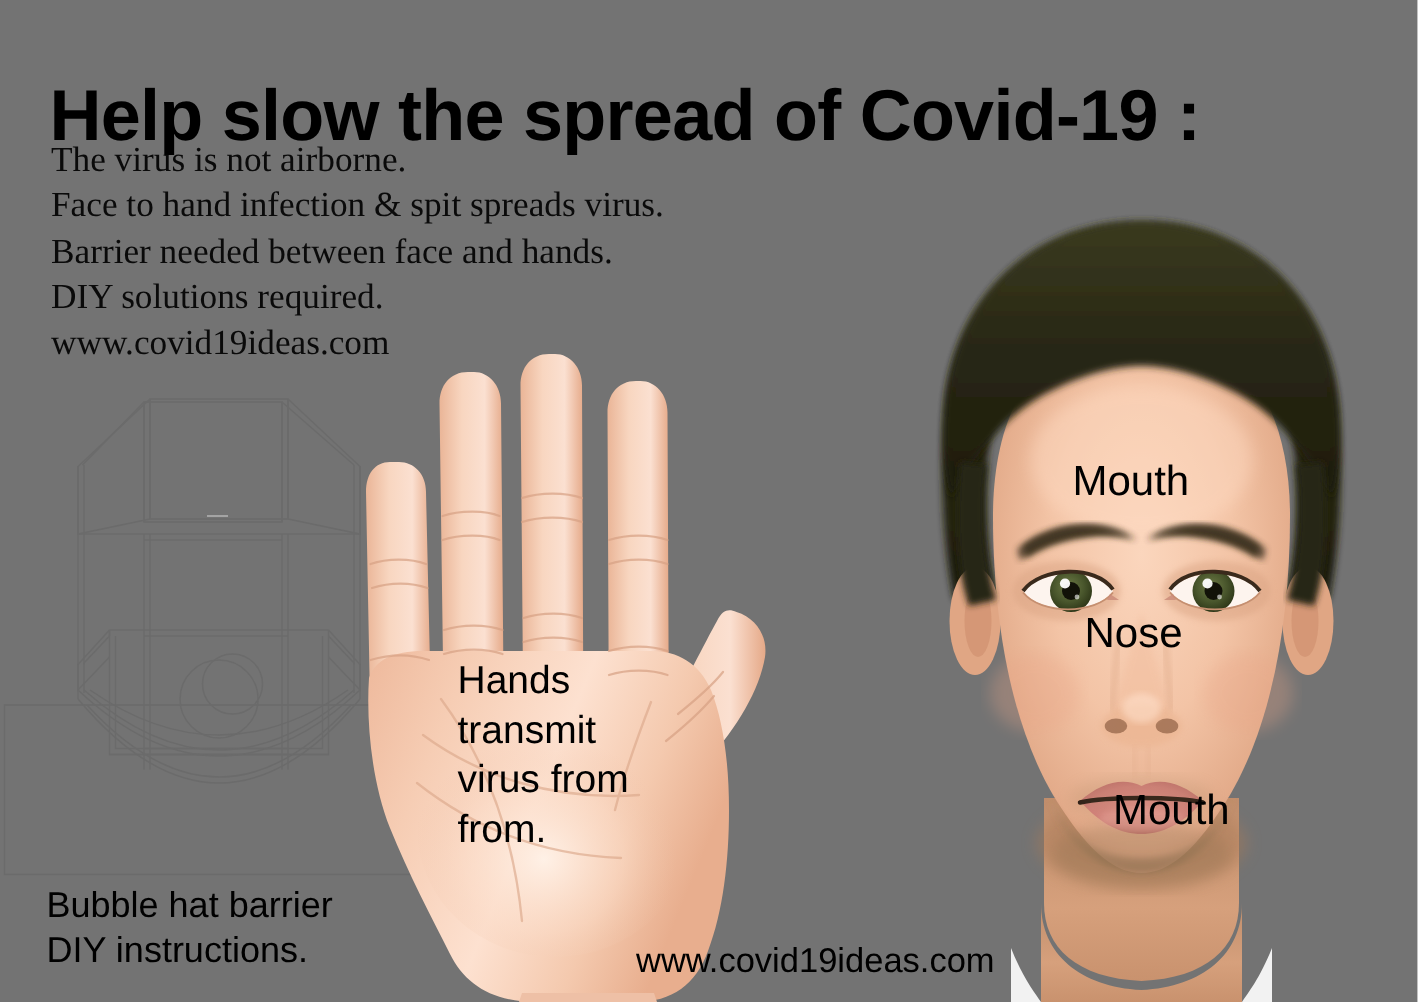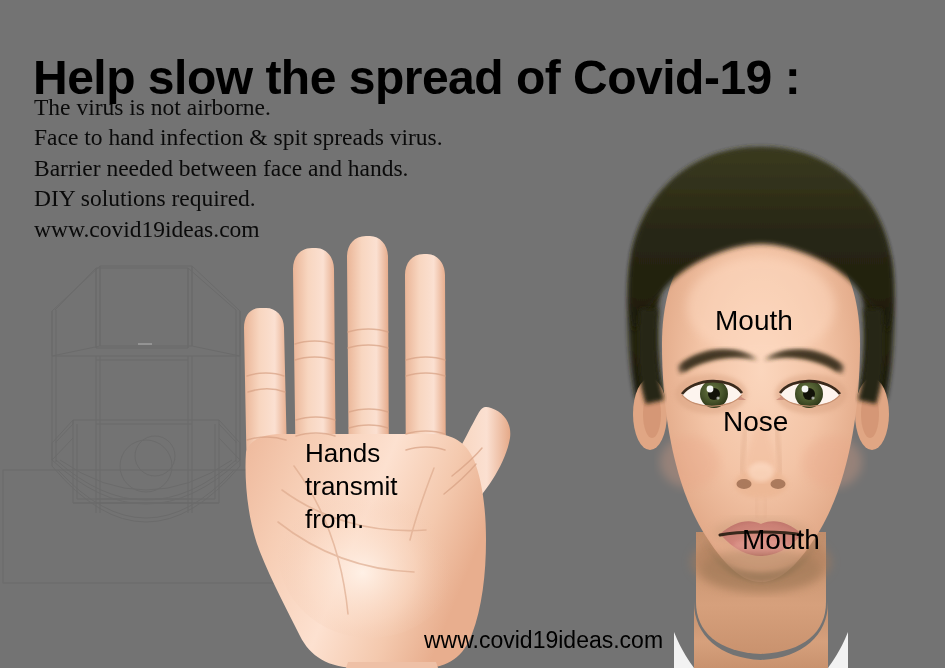--- a/index.html
+++ b/index.html
@@ -454,23 +454,28 @@
     <div>The virus is not airborne.</div>
     <div>Face to hand infection &amp; spit spreads virus.</div>
     <div>Barrier needed between face and hands.</div>
     <div>DIY solutions required.</div>
     <div>www.covid19ideas.com</div>
   </div>
 
   <div id="hand-caption">
     <div>Hands</div>
     <div>transmit</div>
+    <div>virus from</div>
     <div>from.</div>
   </div>
 
+  <div id="bubble-caption">
+    <div>Bubble hat barrier</div>
+    <div>DIY instructions.</div>
+  </div>
 
   <div id="watermark-bottom">www.covid19ideas.com</div>
 
   <div class="face-label" id="label-eyes">Mouth</div>
   <div class="face-label" id="label-nose">Nose</div>
   <div class="face-label" id="label-mouth">Mouth</div>
 
 </div>
 
 </body></html>

